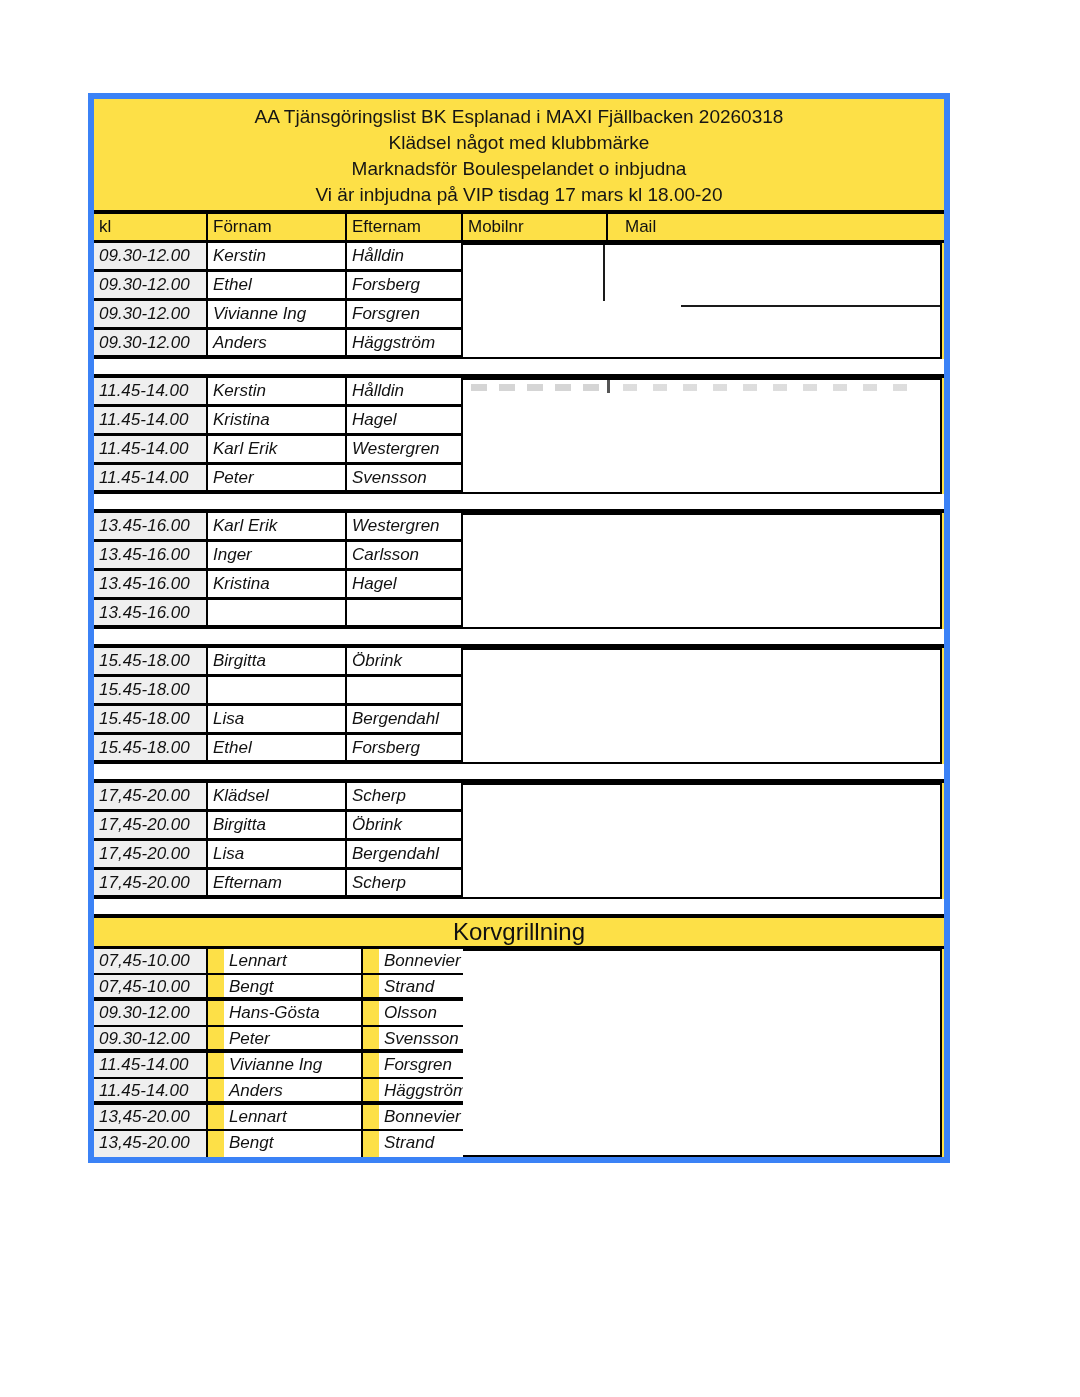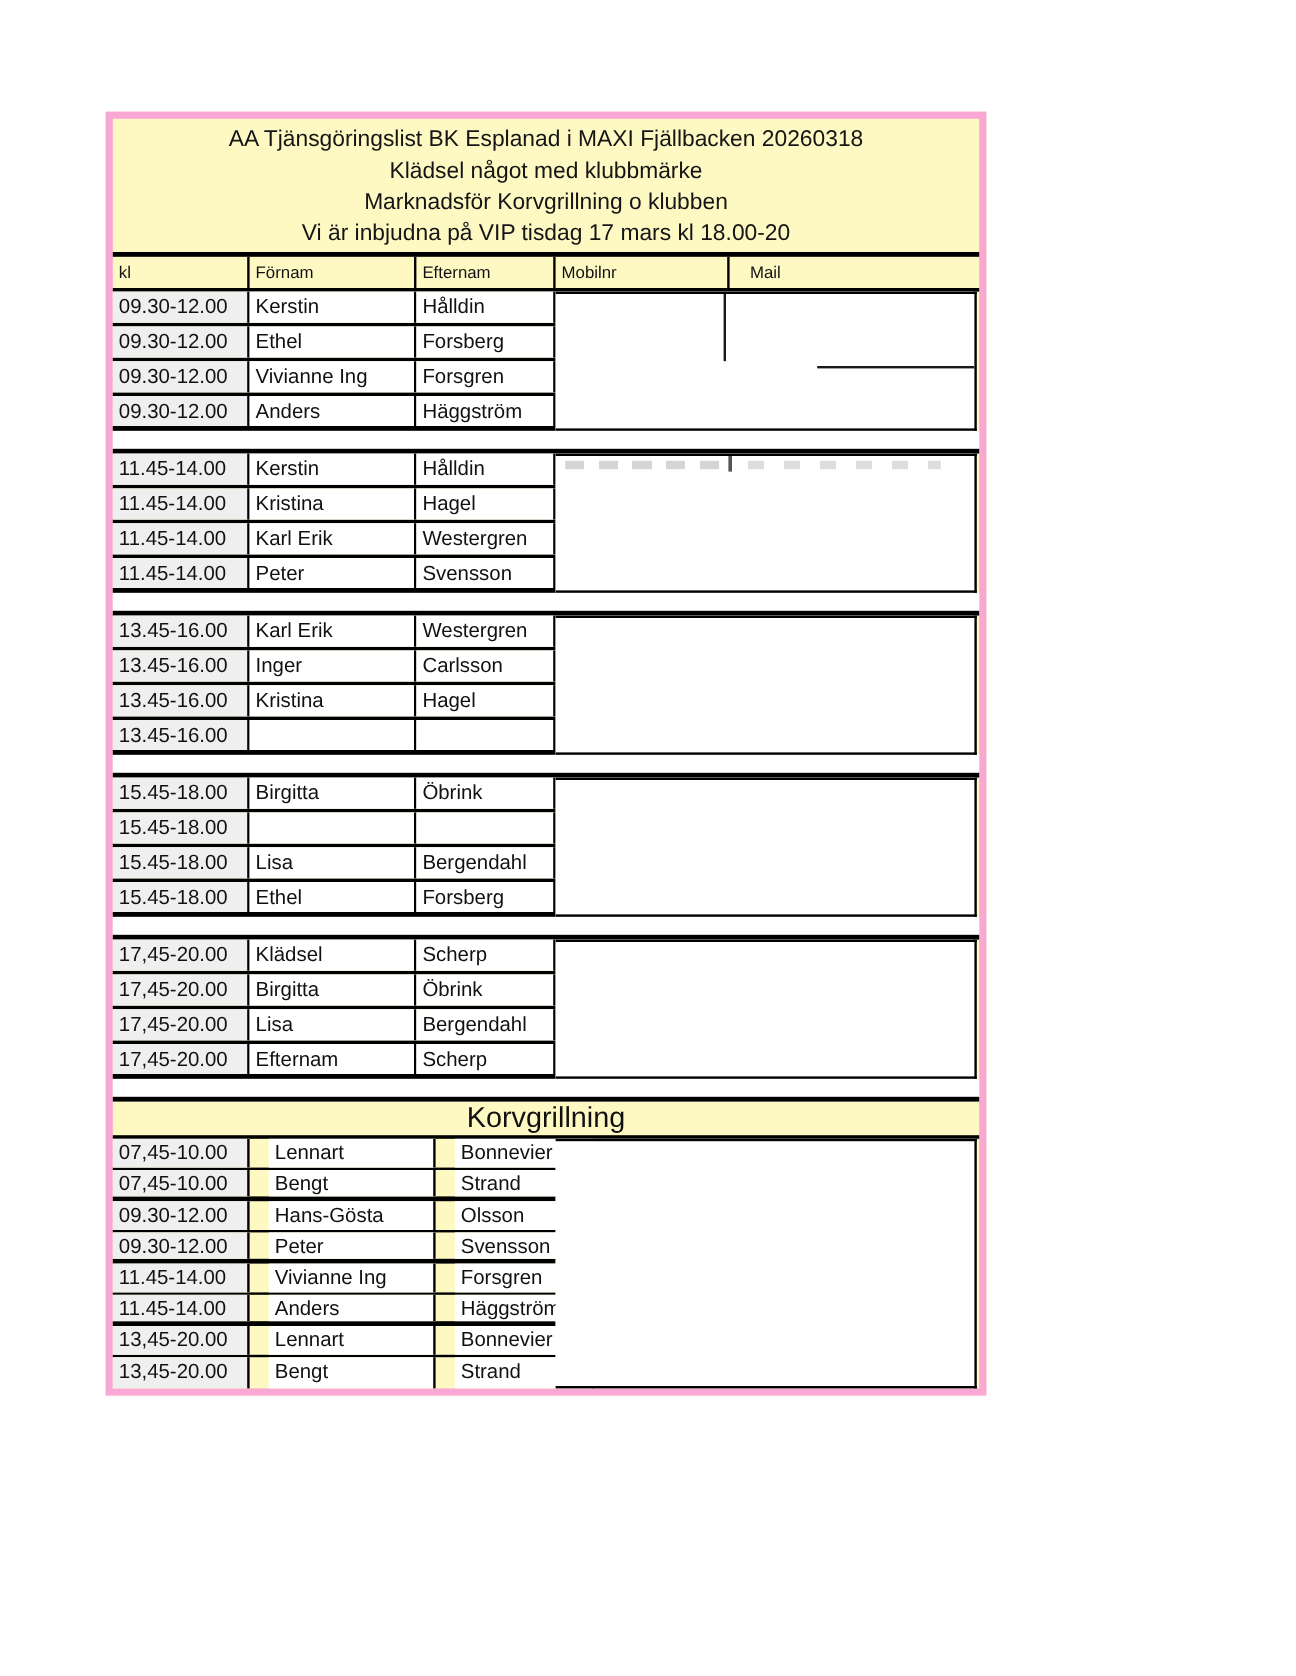--- a/index.html
+++ b/index.html
@@ -10,58 +10,59 @@
     height: 1397px;
     background: #ffffff;
     font-family: "Liberation Sans", sans-serif;
     color: #111111;
     overflow: hidden;
   }
   .sheet {
     position: absolute;
     left: 88px;
     top: 93px;
-    width: 734px;
-    border: 6px solid #f9a8d4;
-    background: #fef9c3;
+    width: 862px;
+    border: 6px solid #3b82f6;
+    background: #fde047;
   }
   
   .titles { padding: 5px 0 2px 0; }
   .title-line {
     text-align: center;
     font-size: 19px;
     line-height: 26px;
     color: #151515;
     white-space: nowrap;
   }
   
   .colheader {
     display: grid;
     grid-template-columns: 114px 139px 116px 145px 1fr;
     border-top: 4px solid #000;
     border-bottom: 3px solid #000;
     height: 33px;
   }
   .hcell {
-    font-size: 14px;
+    font-size: 17px;
     line-height: 26px;
     padding-left: 5px;
     border-right: 2px solid #000;
     white-space: nowrap;
     overflow: hidden;
   }
   .hcell:last-child { border-right: none; padding-left: 17px; }
   
   .block { display: flex; align-items: stretch; }
   .left { width: 369px; flex: none; }
   .trow {
     display: grid;
     grid-template-columns: 114px 139px 116px;
     height: 29px;
     border-bottom: 3px solid #000;
+    font-style: italic;
   }
   .left .trow:last-child { border-bottom-width: 4px; }
   .tcell {
     font-size: 17px;
     line-height: 25px;
     padding-left: 5px;
     border-right: 2px solid #000;
     white-space: nowrap;
     overflow: hidden;
     background: #ffffff;
@@ -111,21 +112,21 @@
 </style>
 </head>
 <body>
 
 <div class="page">
   <div class="sheet">
 
     <div class="titles">
       <div class="title-line">AA Tjänsgöringslist BK Esplanad i MAXI Fjällbacken 20260318</div>
       <div class="title-line">Klädsel något med klubbmärke</div>
-      <div class="title-line">Marknadsför Korvgrillning o klubben</div>
+      <div class="title-line">Marknadsför Boulespelandet o inbjudna</div>
       <div class="title-line">Vi är inbjudna på VIP tisdag 17 mars kl 18.00-20</div>
     </div>
 
     <div class="colheader">
       <div class="hcell">kl</div>
       <div class="hcell">Förnam</div>
       <div class="hcell">Efternam</div>
       <div class="hcell">Mobilnr</div>
       <div class="hcell">Mail</div>
     </div>

